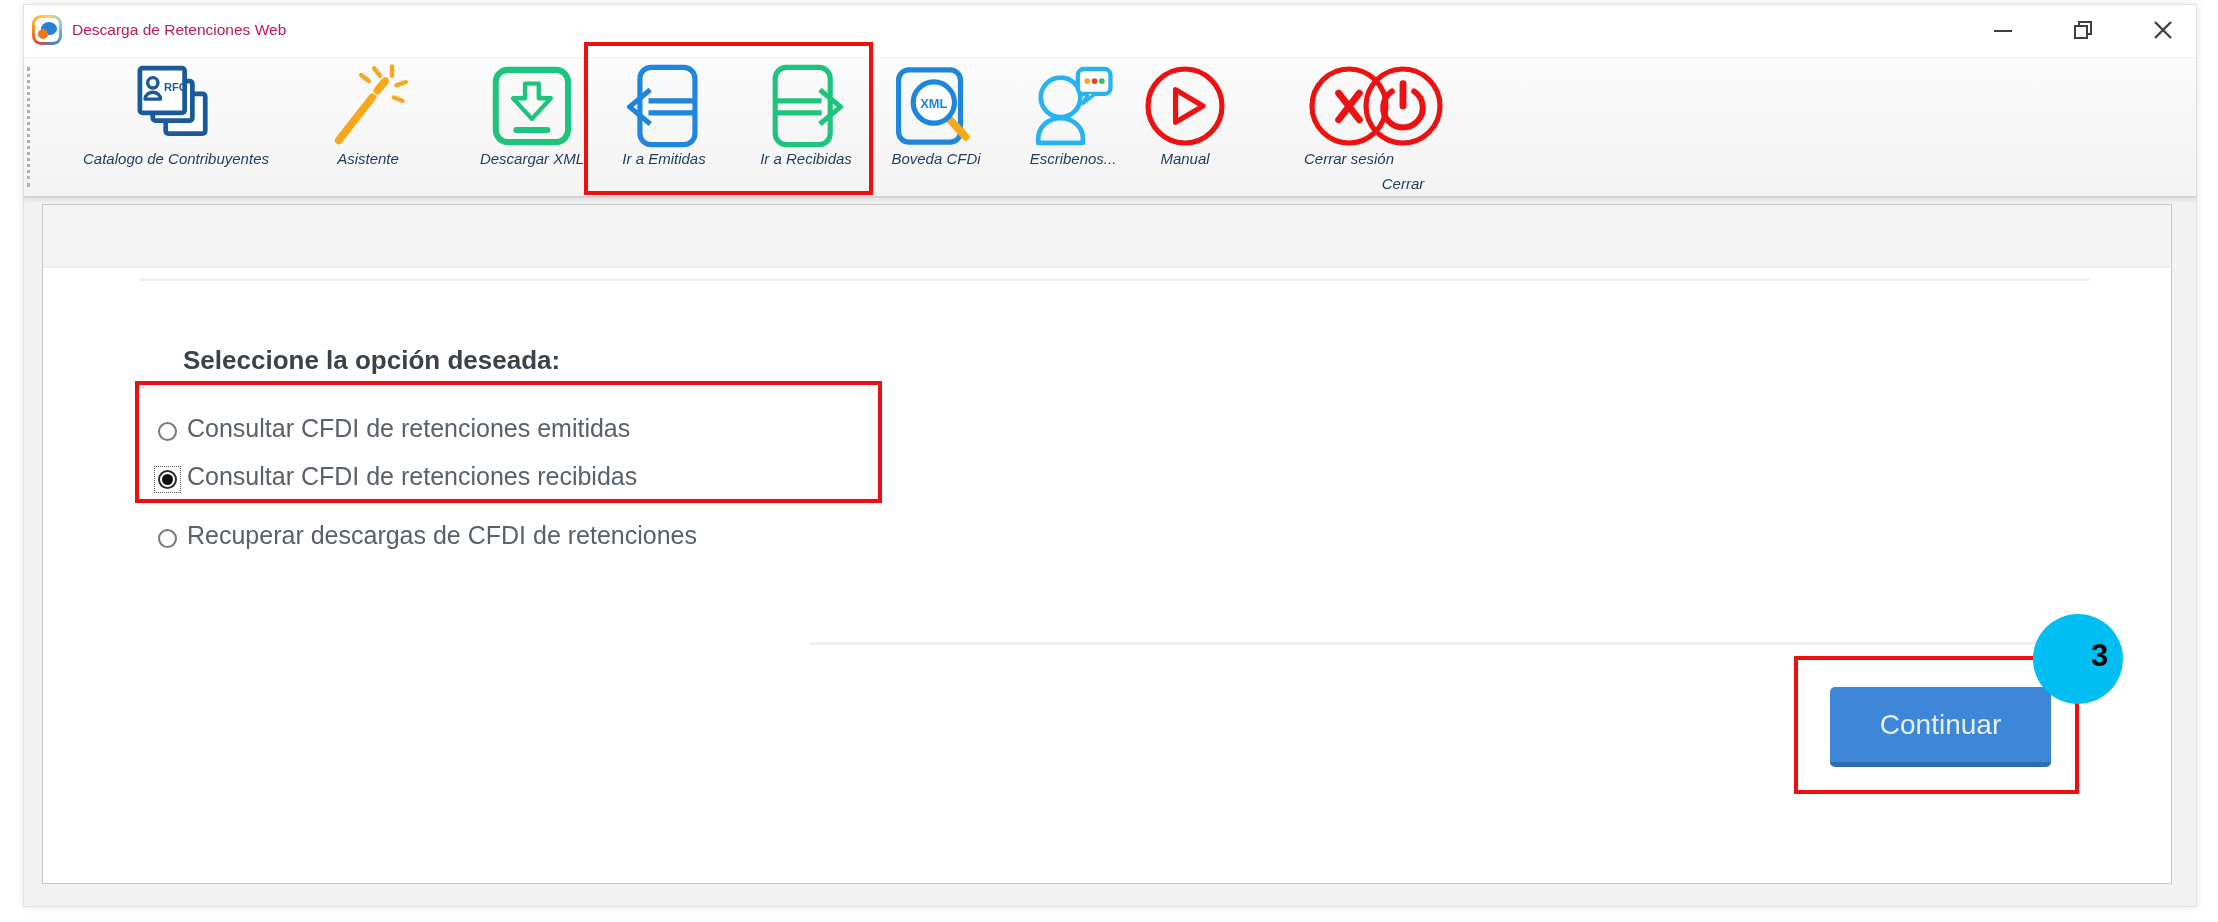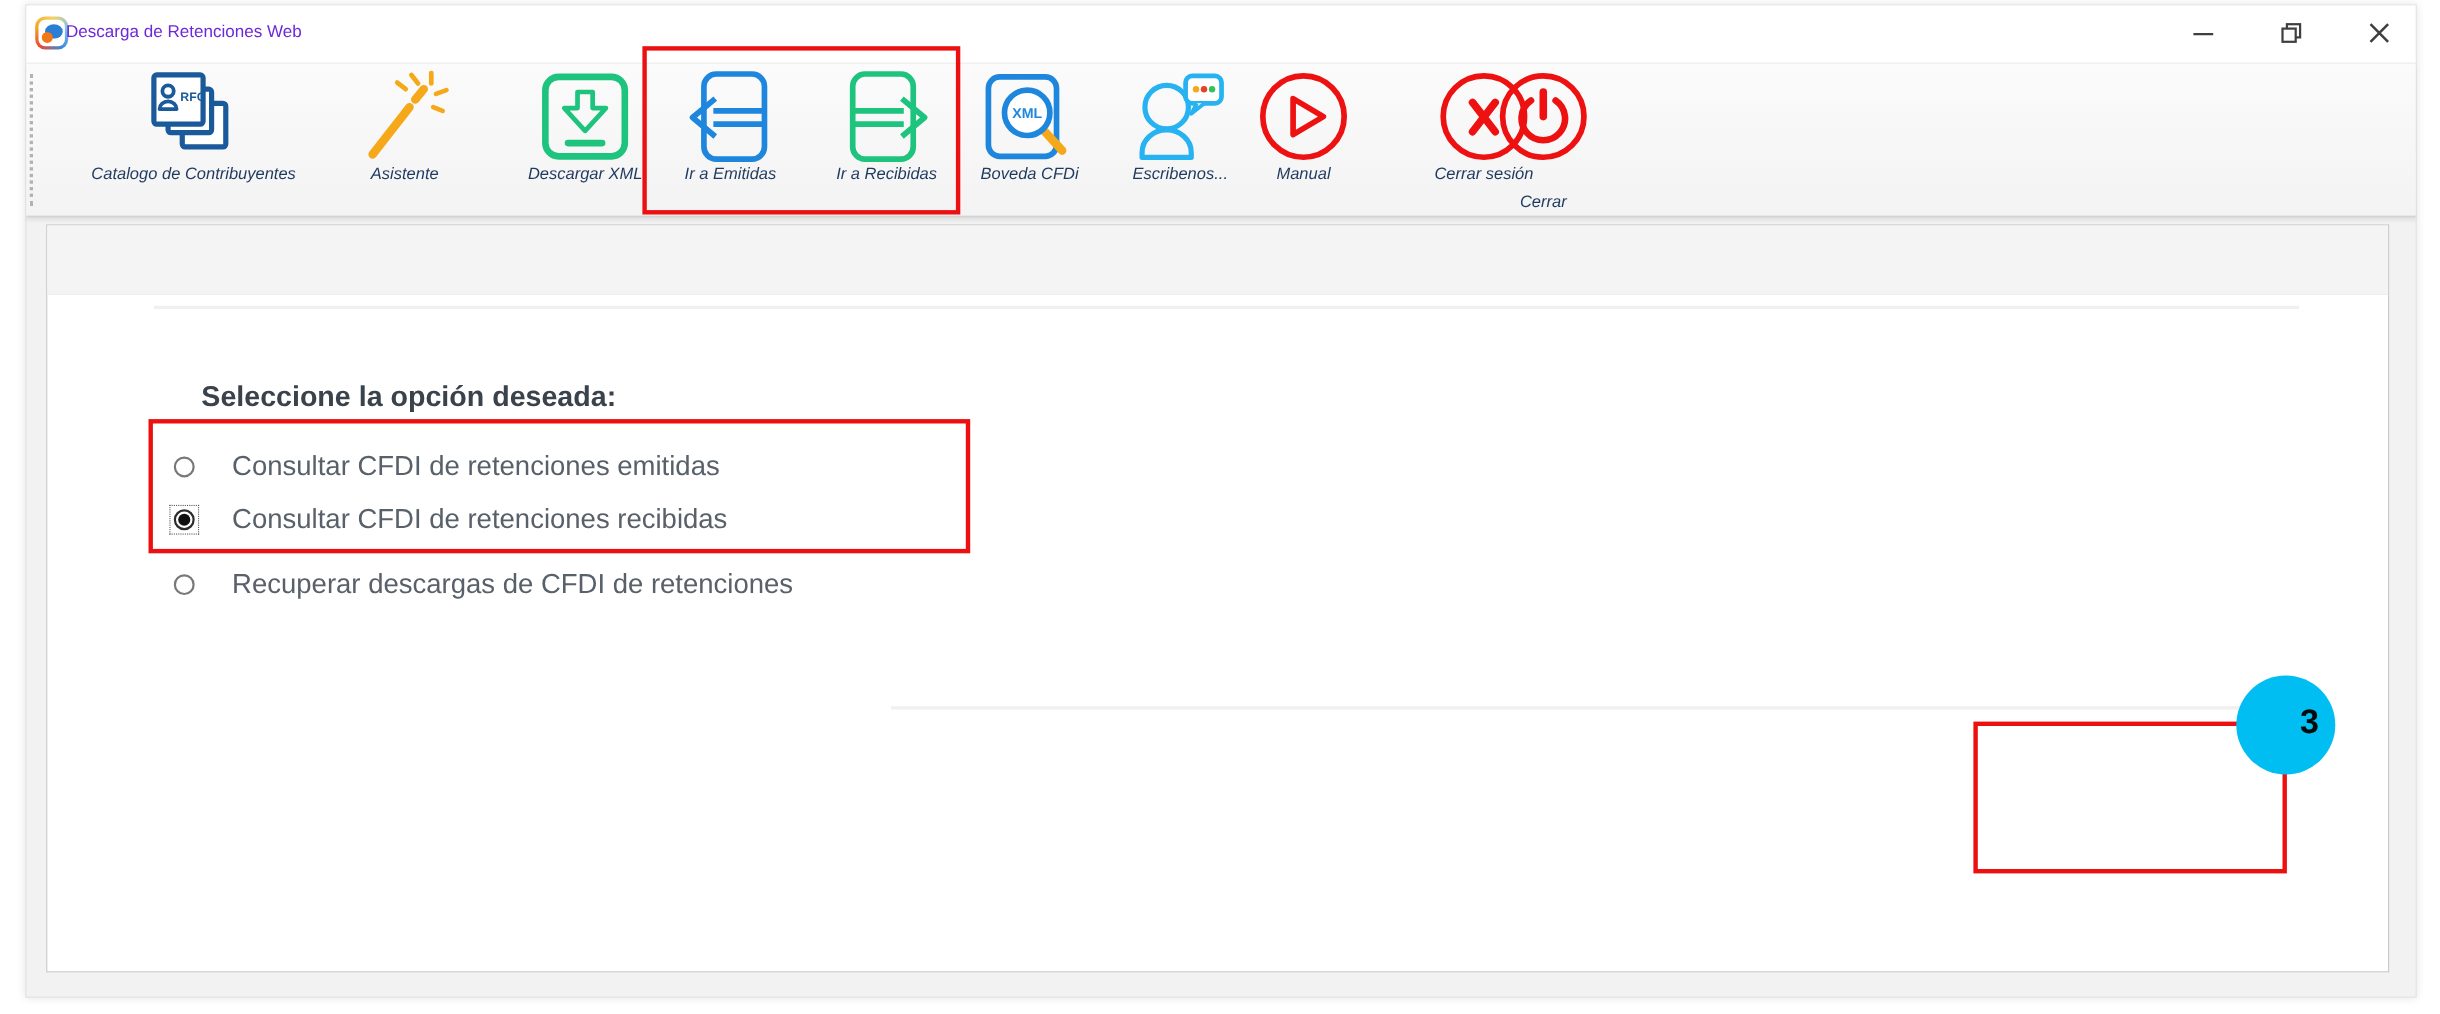--- a/index.html
+++ b/index.html
@@ -17,21 +17,21 @@
   
   .titlebar{position:absolute;left:0;top:0;width:100%;height:52px;background:#ffffff;}
   .app-icon{
     position:absolute;left:8px;top:10px;width:30px;height:30px;border-radius:9px;
     padding:3px;box-sizing:border-box;
     background:conic-gradient(from 220deg,#e94b35,#f6a623,#f6d365,#7ec3f0,#3d86d8,#e94b35);
   }
   .app-icon-inner{width:100%;height:100%;background:#fff;border-radius:6px;position:relative;overflow:hidden;}
   .app-icon-cloud{position:absolute;right:2px;top:4px;width:16px;height:13px;background:#2a7fd4;border-radius:50% 50% 45% 45%;}
   .app-icon-dot{position:absolute;left:3px;bottom:3px;width:10px;height:10px;background:#f07818;border-radius:50%;}
-  .win-title{position:absolute;left:36px;top:16px;font-size:15.5px;color:#6d28d9;white-space:nowrap;}
+  .win-title{position:absolute;left:48px;top:16px;font-size:15.5px;color:#be185d;white-space:nowrap;}
   .win-controls{position:absolute;top:10px;right:21px;display:flex;gap:56px;}
   .win-btn{width:24px;height:30px;display:flex;align-items:center;justify-content:center;cursor:pointer;}
   
   .toolbar{
     position:absolute;left:0;top:52px;width:100%;height:141px;
     background:linear-gradient(#fbfbfb,#f3f3f3);
     border-top:1px solid #efefef;border-bottom:2px solid #d4d4d4;
     box-shadow:0 3px 3px rgba(0,0,0,.06);box-sizing:border-box;
   }
   .grip{position:absolute;left:3px;top:9px;height:120px;width:0;border-left:3px dotted #b2b2b2;}
@@ -54,21 +54,21 @@
   
   .panel{
     position:absolute;left:18px;top:199px;width:2130px;height:680px;
     background:#ffffff;border:1px solid #c6c6c6;box-sizing:border-box;
   }
   .panel-strip{position:absolute;left:0;top:0;width:100%;height:62px;background:#f4f4f4;border-bottom:1px solid #ededed;}
   .hr{position:absolute;height:3px;background:#f0f0f0;}
   .hr1{left:97px;top:73px;width:1950px;}
   .hr2{left:767px;top:437px;width:1280px;}
   .heading{position:absolute;left:124px;top:124px;margin:16px;font-size:26px;font-weight:bold;color:#3a424b;}
-  .option{position:absolute;left:113px;display:flex;align-items:center;gap:32px;cursor:pointer;height:38px;}
+  .option{position:absolute;left:113px;display:flex;align-items:flex-end;gap:8px;cursor:pointer;height:38px;}
   #options .option:nth-child(1){top:200px;}
   #options .option:nth-child(2){top:248px;}
   #options .option:nth-child(3){top:307px;}
   .radio-wrap{display:inline-flex;padding:2px;}
   .radio{width:19px;height:19px;border:2px solid #787878;border-radius:50%;background:#fff;box-sizing:border-box;position:relative;}
   .option.selected .radio{border-color:#2c2c2c;}
   .option.selected .radio::after{content:"";position:absolute;inset:2px;background:#101010;border-radius:50%;}
   .option.selected .radio-wrap{outline:1px dotted #5a5a5a;outline-offset:1px;}
   .option-label{font-size:25px;color:#58606a;white-space:nowrap;}
   .continue-btn{
@@ -279,20 +279,21 @@
   </div>
 
   <div class="option">
     <span class="radio-wrap">
             <span class="radio"></span>
           </span>
     <span class="option-label">Recuperar descargas de CFDI de retenciones</span>
   </div>
 </div>
     <div class="hr hr2"></div>
+    <button class="continue-btn">Continuar</button>
   </div>
 
 </div>
 
 <div class="annot rect rect-toolbar"></div>
 <div class="annot rect rect-options"></div>
 <div class="annot rect rect-continue"></div>
 <div class="annot badge">
   <span>3</span>
 </div>

